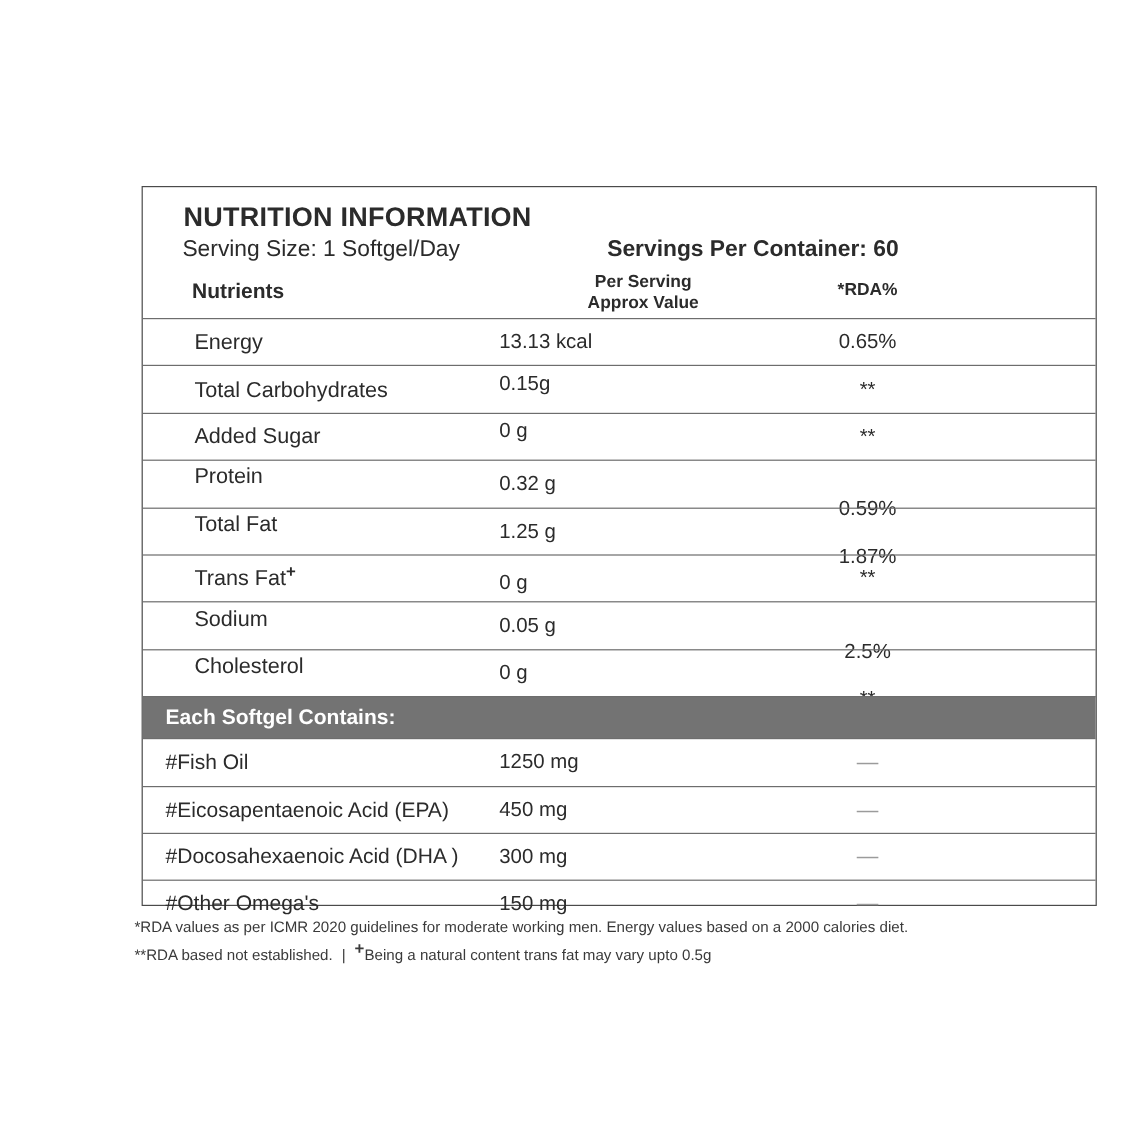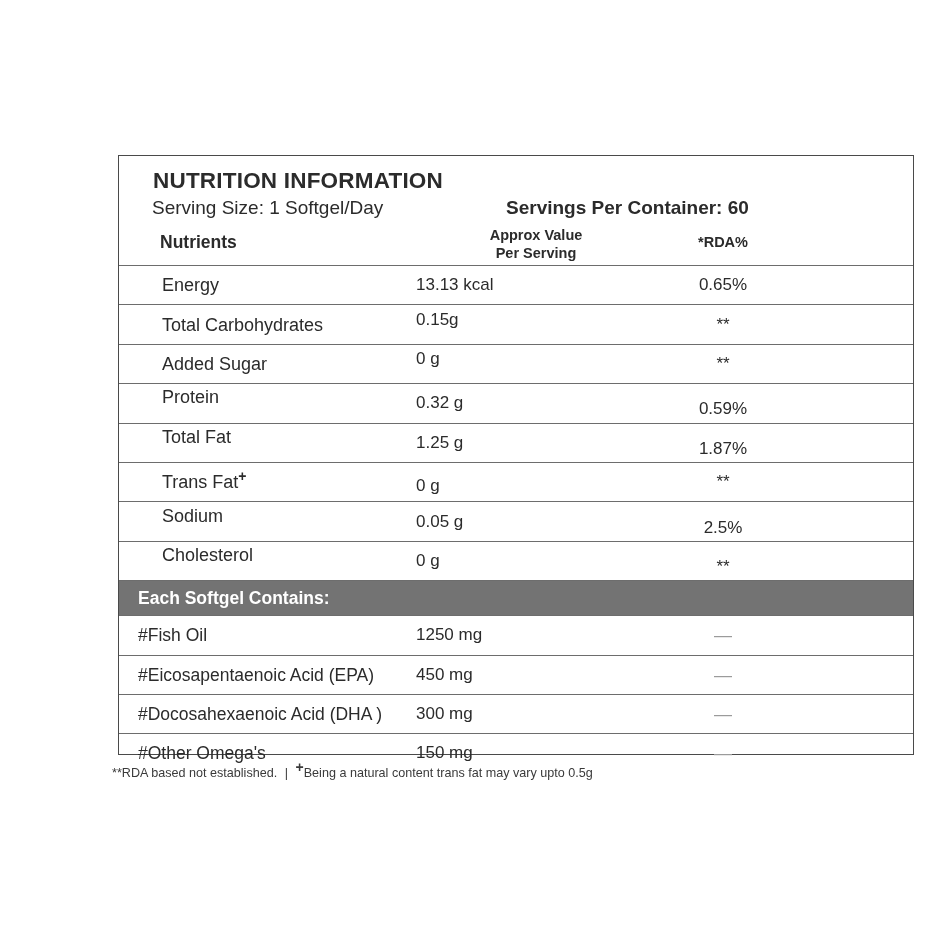--- a/index.html
+++ b/index.html
@@ -123,21 +123,21 @@
     width: 200px;
     text-align: center;
     top: 50%;
     transform: translateY(-50%);
     font-size: 17px;
     color: #2b2b2b;
     white-space: nowrap;
   }
   
   .row.shift-value-up .value { transform: translateY(-75%); }
-  .row.shift-rda-down  .rda   { transform: translateY(-18%); }
+  .row.shift-rda-down  .rda   { transform: translateY(-18%); margin-top: 15px; }
   .row.shift-name-up   .name  { transform: translateY(-78%); }
   .row.shift-value-dn  .value { transform: translateY(-30%); }
 
   .sup {
     font-size: 14px;
     font-weight: bold;
     vertical-align: super;
     line-height: 0;
   }
 
@@ -189,22 +189,22 @@
 
 <div id="nutrition-panel">
 
   <div class="head-block">
     <div class="title">NUTRITION INFORMATION</div>
     <div class="serving-size">Serving Size: 1 Softgel/Day</div>
     <div class="servings-per">Servings Per Container: 60</div>
 
     <div class="col-head-nutrients">Nutrients</div>
     <div class="col-head-value">
+      <div>Per Serving</div>
       <div>Approx Value</div>
-      <div>Per Serving</div>
     </div>
     <div class="col-head-rda">*RDA%</div>
   </div>
 
   <div class="row">
     <span class="name">Energy</span>
     <span class="value">13.13 kcal</span>
     <span class="rda">0.65%</span>
   </div>
 
@@ -274,18 +274,19 @@
 
   <div class="row ingredient">
     <span class="name">#Other Omega's</span>
     <span class="value">150 mg</span>
     <span class="rda">—</span>
   </div>
 
 </div>
 
 <div id="footnotes">
+  <div class="footnote">*RDA values as per ICMR 2020 guidelines for moderate working men. Energy values based on a 2000 calories diet.</div>
   <div class="footnote">
     <span>**RDA based not established.</span>
     <span class="sep">|</span>
     <span class="sup">+</span><span>Being a natural content trans fat may vary upto 0.5g</span>
   </div>
 </div>
 
 </body></html>

